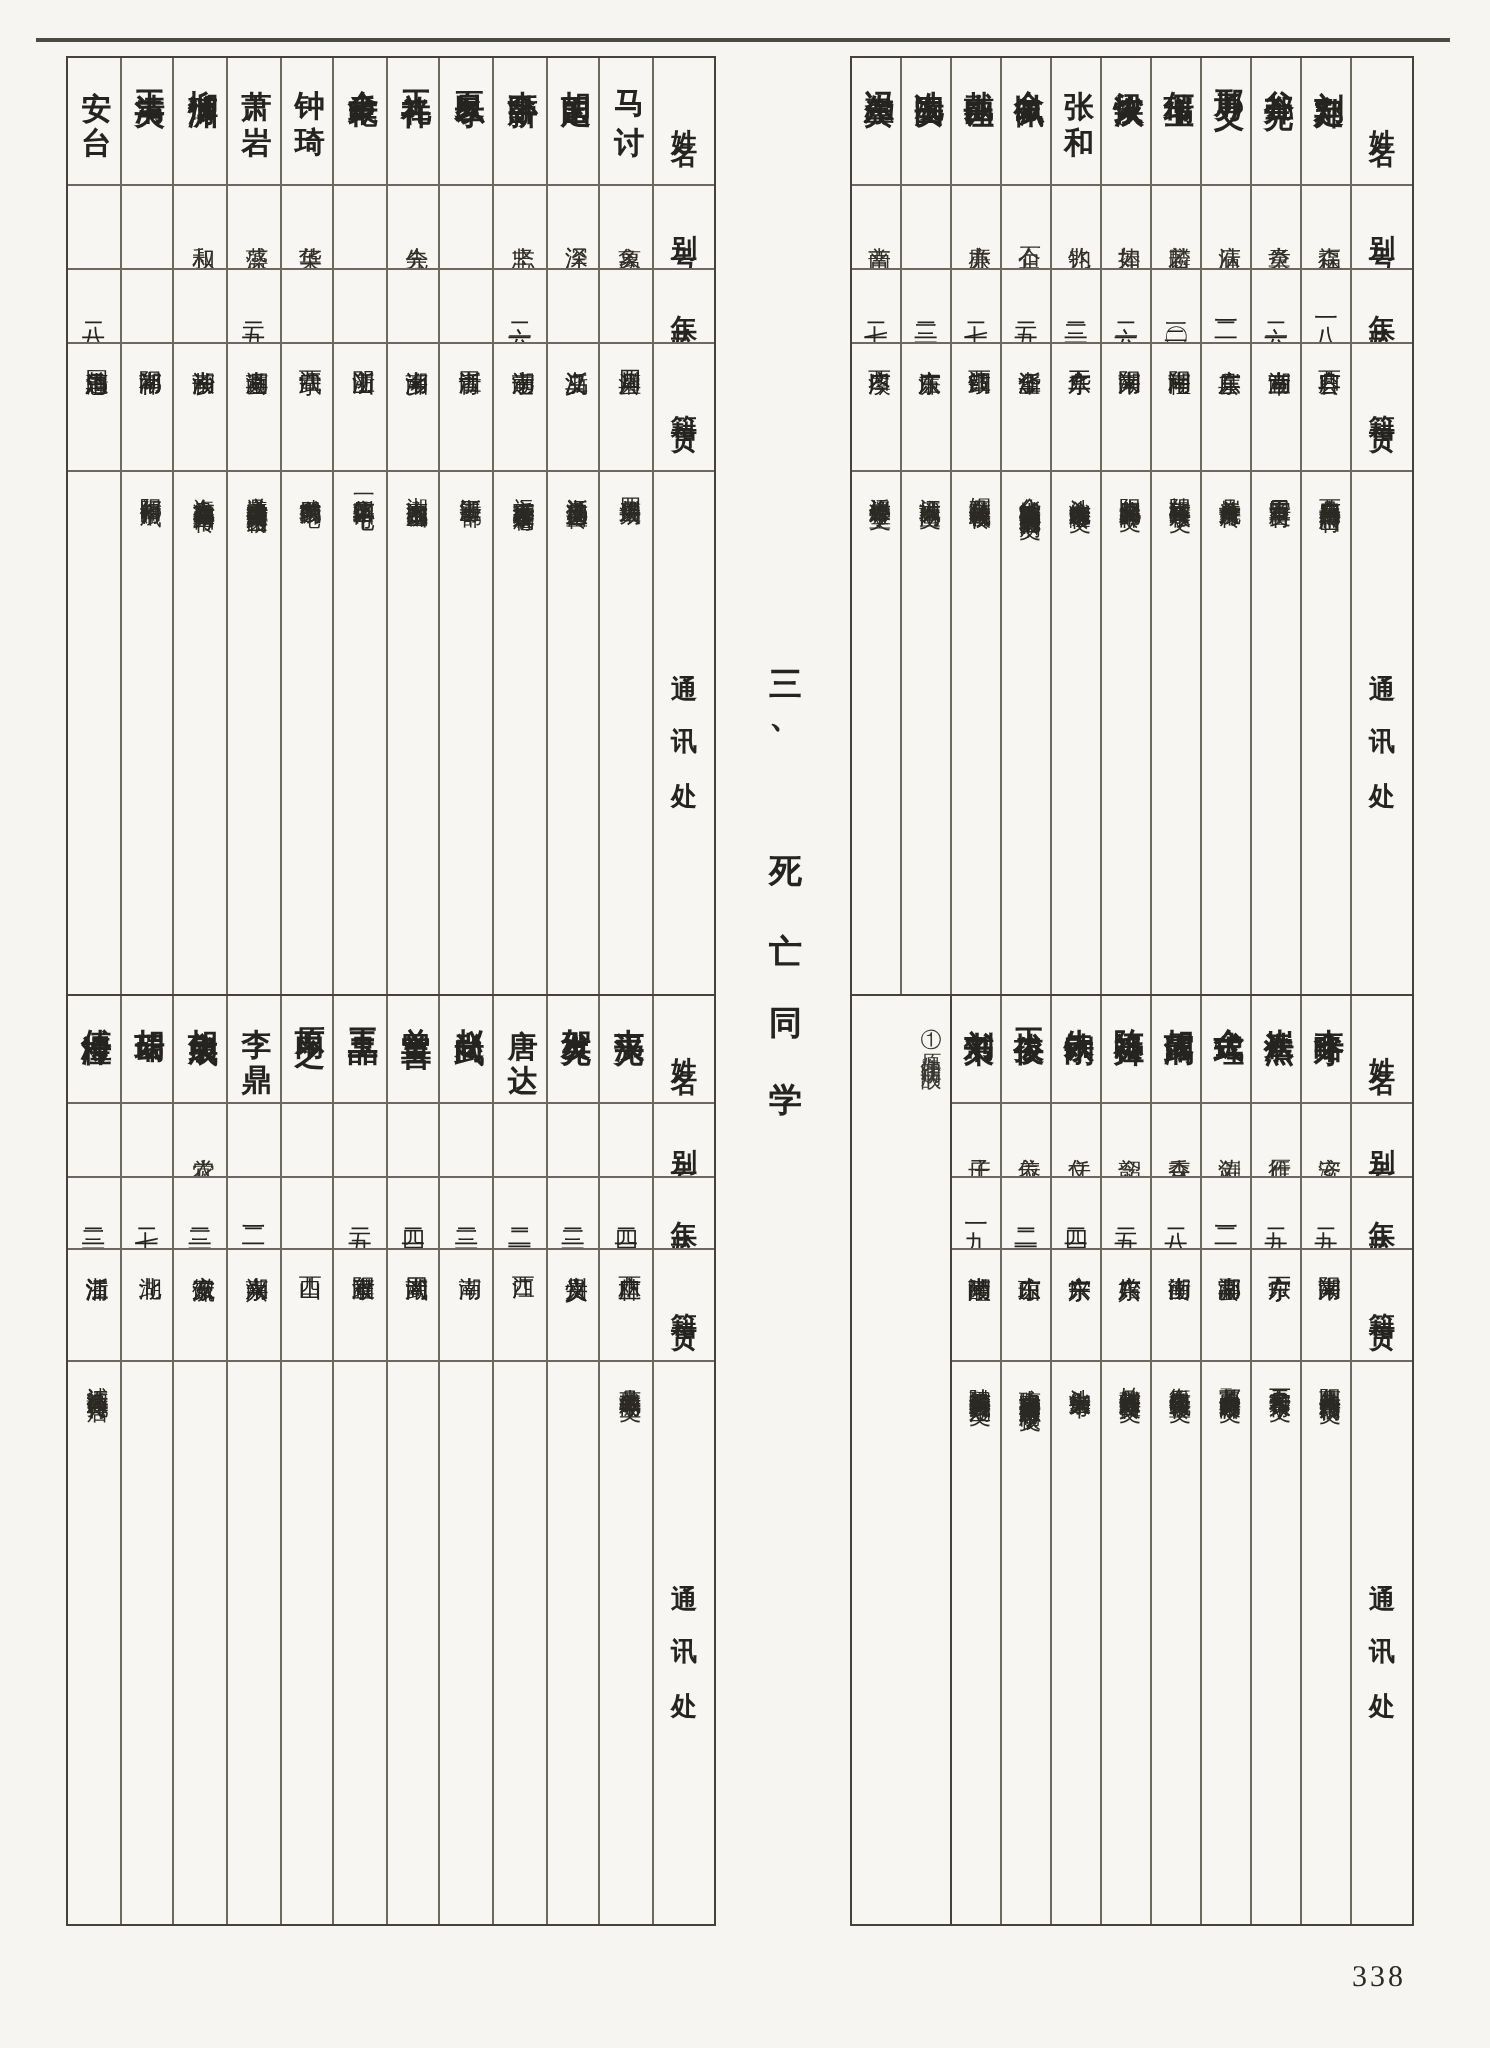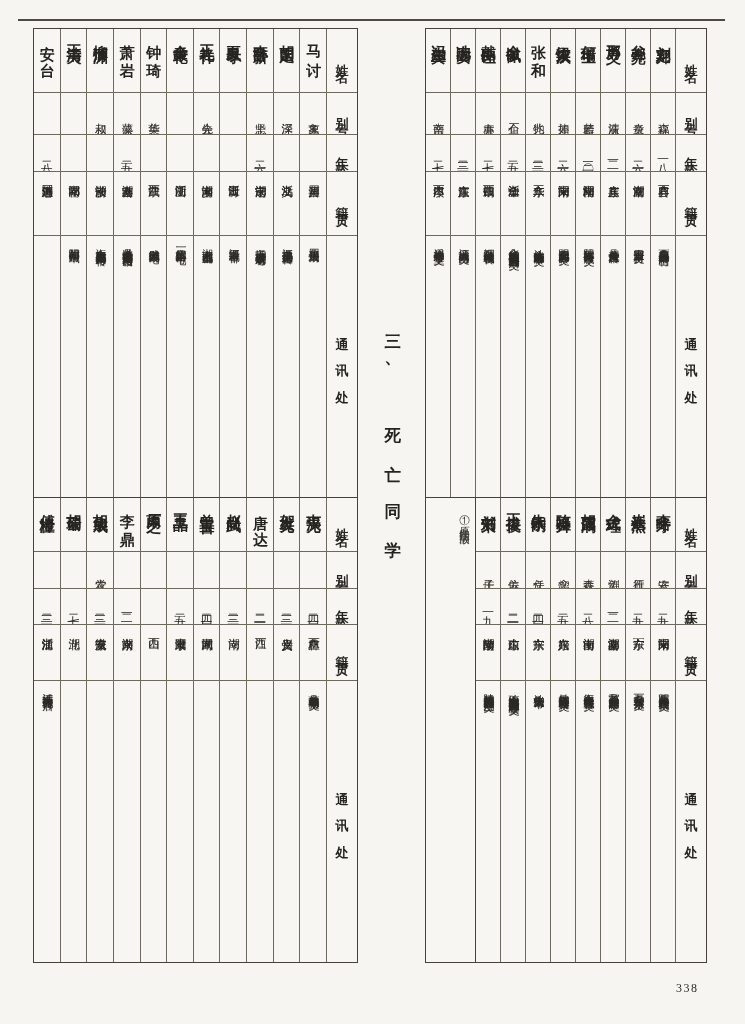--- a/index.html
+++ b/index.html
@@ -40,21 +40,21 @@
   .v-byname{font-size:11.5px;color:#33302b;}
   .v-age{font-size:12px;letter-spacing:.1em;}
   .v-origin{font-size:11.5px;letter-spacing:.02em;}
   .v-address{font-size:11px;line-height:1.08;letter-spacing:.05em;color:#2c2a25;}
   .hlabel{font-size:13px;font-weight:bold;letter-spacing:.5em;}
   .addr-label{letter-spacing:2.1em;}
 
   .center-title{position:absolute;left:360px;top:322px;width:64px;display:flex;justify-content:center;}
   .title-text{font-size:16.5px;font-weight:600;letter-spacing:2.3em;}
   .note-text{position:absolute;top:8px;right:5px;font-size:10.5px;color:#3a3833;letter-spacing:.15em;line-height:1.1;}
-  .page-number{position:absolute;left:676px;top:981px;font-size:12px;letter-spacing:1.5px;color:#2c2a25;}
+  .page-number{position:absolute;left:676px;top:981px;font-size:15px;letter-spacing:1.5px;color:#2c2a25;}
 </style>
 </head>
 <body>
 
 <div class="page">
   <div class="top-rule"></div>
 
   <div class="block standalone g-top block-topleft">
       <div class="col header-col">
         <div class="cell name-cell">

